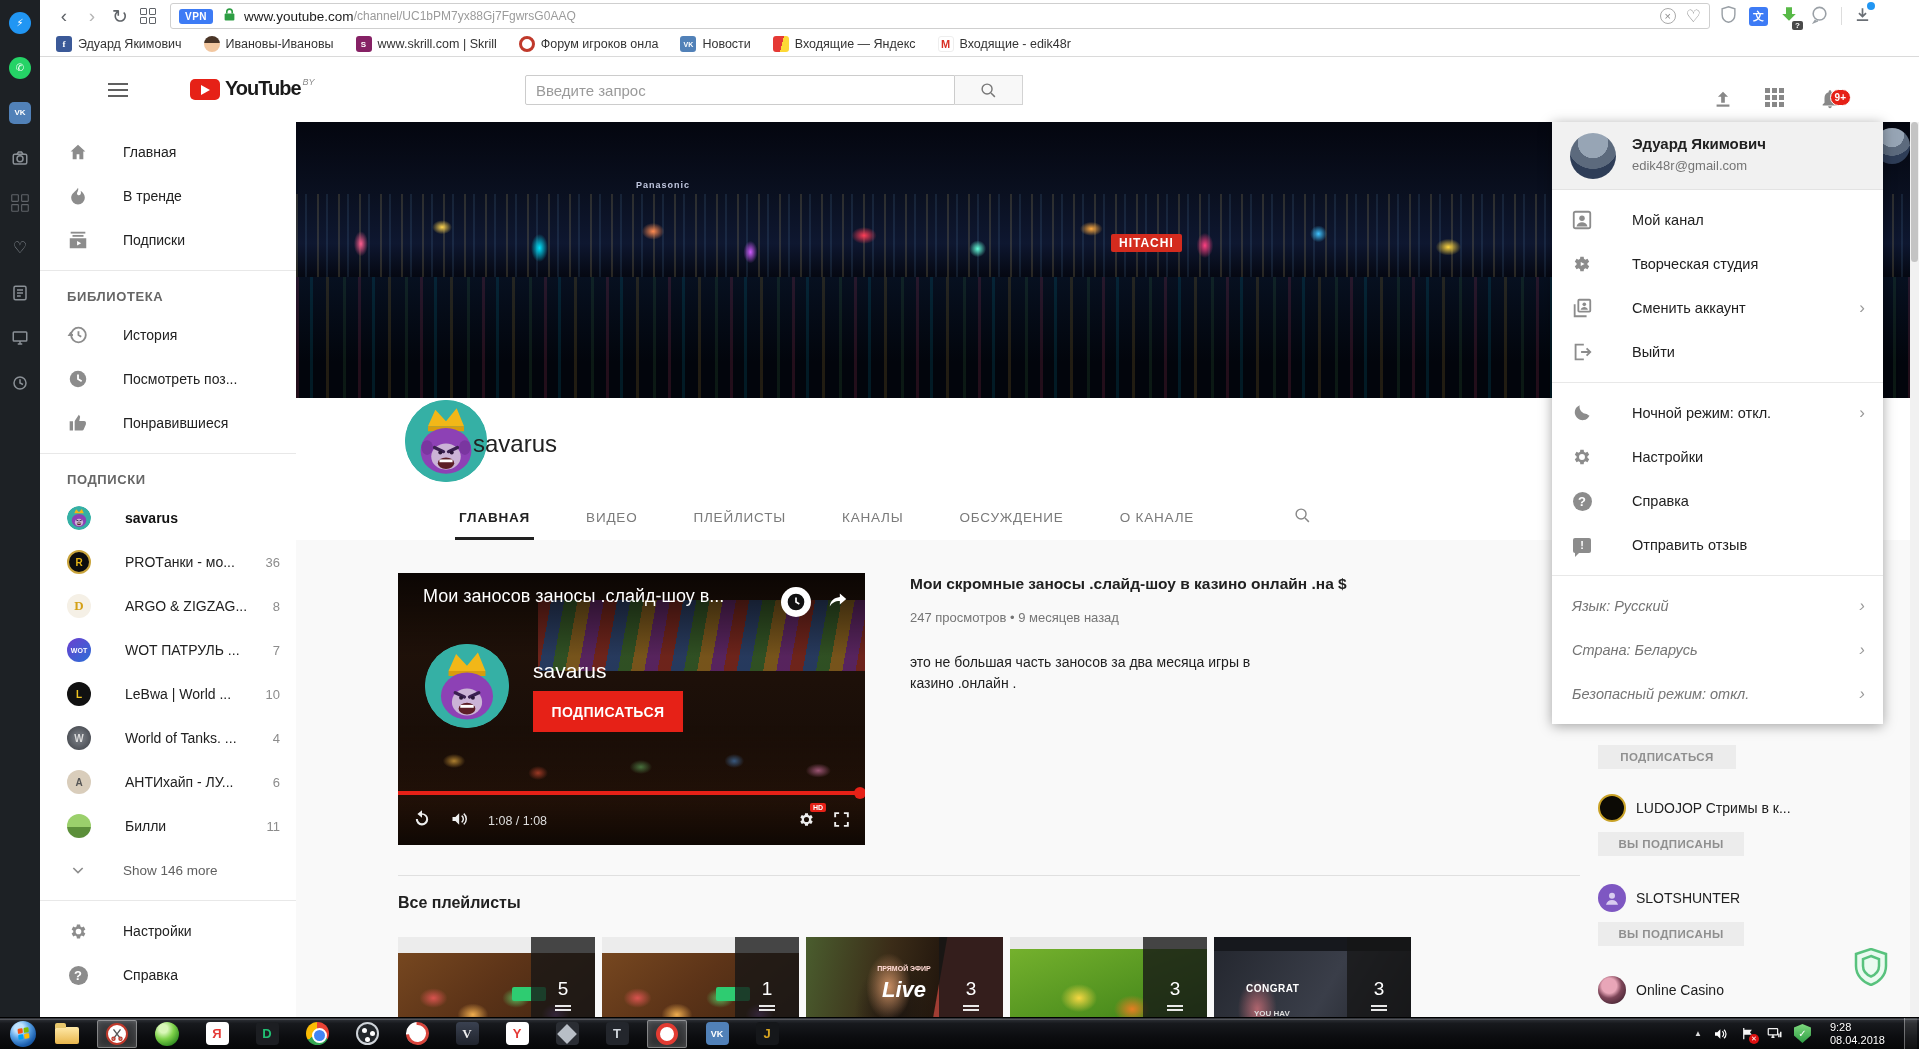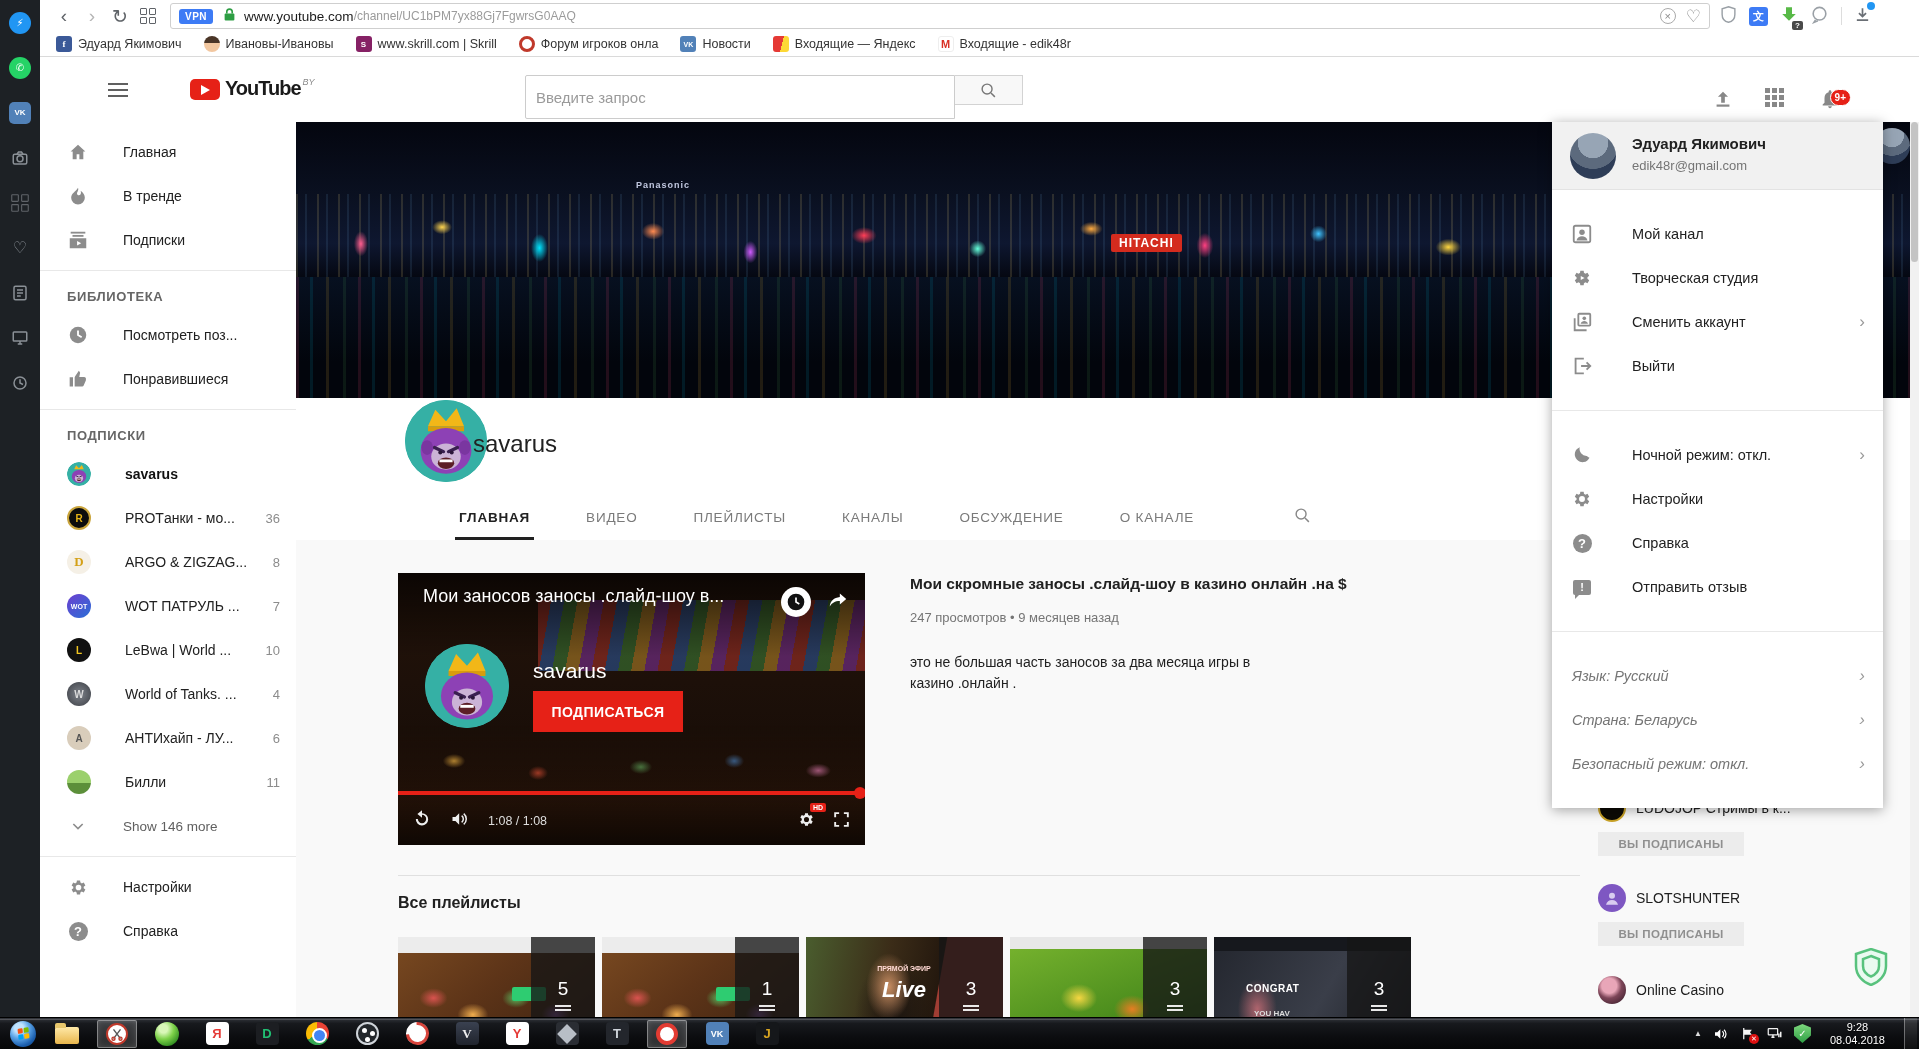--- a/index.html
+++ b/index.html
@@ -46,21 +46,21 @@
 
   
   .yt-header { position:absolute; left:40px; top:57px; right:0; height:65px; background:#fff; z-index:20; }
   .hamburger { position:absolute; left:68px; top:26px; width:20px; height:14px; display:flex; flex-direction:column; justify-content:space-between; cursor:pointer; }
   .hamburger div { height:2px; background:#606060; }
   .yt-logo { position:absolute; left:150px; top:20px; display:flex; align-items:flex-start; cursor:pointer;text-align:center; }
   .yt-play { width:30px; height:21px; background:#e62117; border-radius:5px; display:flex; align-items:center; justify-content:center; margin-top:2px; }
   .yt-play div { width:0; height:0; border-left:9px solid #fff; border-top:5.5px solid transparent; border-bottom:5.5px solid transparent; }
   .yt-word { font-size:20px; font-weight:bold; color:#1a1a1a; letter-spacing:-1px; margin-left:5px; font-family:"Liberation Sans",sans-serif; }
   .yt-sup { font-size:9px; color:#8a8a8a; margin-left:2px;font-style:italic; }
-  .search-box { position:absolute; left:485px; top:18px; width:430px; height:44px; border:1px solid #cccccc; border-radius:2px 0 0 2px; display:flex; align-items:center; padding-left:10px; background:#fff; }
+  .search-box { position:absolute; left:485px; top:18px; width:430px; height:30px; border:1px solid #cccccc; border-radius:2px 0 0 2px; display:flex; align-items:center; padding-left:10px; background:#fff; }
   .search-box input { border:none; outline:none; font-size:15px; width:100%; color:#111; background:transparent; font-family:inherit; }
   .search-box input::placeholder { color:#9a9a9a; }
   .search-btn { position:absolute; left:915px; top:18px; width:68px; height:30px; background:#f8f8f8; border:1px solid #d3d3d3; border-left:none; display:flex; align-items:center; justify-content:center; cursor:pointer; }
   .hdr-ic { position:absolute; top:31px; cursor:pointer; color:#888888; }
   .bell-wrap { position:relative; }
   .bell-badge { position:absolute; top:-7px; right:-10px; background:#e62117; color:#fff; font-size:10px; font-weight:bold; border-radius:9px; padding:2px 4px; border:1px solid #fff; }
   .hdr-avatar { position:absolute; left:1834px; top:71px; width:36px; height:36px; border-radius:50%;
     background:radial-gradient(circle at 50% 20%, #97a5b5 0 35%, #5c6a7d 36% 60%, #2e3d57 61%); cursor:pointer; }
 
   
@@ -193,21 +193,21 @@
   .rc-name { font-size:14px; color:#212121; white-space:nowrap; }
   .rc-av { width:28px; height:28px; border-radius:50%; display:flex; align-items:center; justify-content:center; font-size:10px; font-weight:bold; }
 
   
   .acct-menu { position:absolute; left:1552px; top:122px; width:331px; background:#fff; box-shadow:0 2px 12px rgba(0,0,0,.35); z-index:60; }
   .am-header { background:#f1f1f1; height:68px; position:relative; border-bottom:1px solid #e3e3e3; }
   .am-avatar { position:absolute; left:18px; top:11px; width:46px; height:46px; border-radius:50%;
     background:radial-gradient(circle at 50% 22%, #97a5b5 0 35%, #5c6a7d 36% 60%, #2e3d57 61%); }
   .am-name { position:absolute; left:80px; top:13px; font-size:15px; font-weight:bold; color:#212121; }
   .am-email { position:absolute; left:80px; top:36px; font-size:13px; color:#757575; }
-  .am-section { padding:22px 0; border-bottom:1px solid #e8e8e8; }
+  .am-section { padding:8px 0; border-bottom:1px solid #e8e8e8; }
   .am-section:last-child { border-bottom:none;font-style:italic; }
   .menu-row { height:44px; display:flex; align-items:center; padding:0 18px; cursor:pointer; }
   .m-icn { width:24px; height:24px; color:#8c8c8c; display:flex; align-items:center; justify-content:center; flex:none; }
   .m-label { margin-left:38px; font-size:14.5px; color:#212121; }
   .m-label.plain { margin-left:2px; color:#757575; }
   .m-chev { margin-left:auto; color:#999; font-size:17px; }
   .qm-circle { width:19px; height:19px; border-radius:50%; background:#8c8c8c; color:#fff; font-size:13px; font-weight:bold; display:flex; align-items:center; justify-content:center; }
   .fb-rect { width:18px; height:15px; border-radius:2px; background:#8c8c8c; color:#fff; font-size:11px; font-weight:bold; display:flex; align-items:center; justify-content:center; position:relative; }
   .fb-rect::after { content:""; position:absolute; left:2px; bottom:-4px; border-left:5px solid #8c8c8c; border-bottom:5px solid transparent; }
 
@@ -232,21 +232,21 @@
   .green-orb { width:24px; height:24px; border-radius:50%; background:radial-gradient(circle at 35% 28%, #d9f7b8 0 18%, #7ed24a 45%, #2e8b1f 80%); }
   .chrome-ic { position:relative; width:23px; height:23px; border-radius:50%; background:conic-gradient(#ea4335 0 33%, #34a853 33% 66%, #fbbc05 66% 100%); }
   .chrome-ic::after { content:""; position:absolute; left:6px; top:6px; width:11px; height:11px; border-radius:50%; background:#4285f4; border:2.5px solid #fff; }
   .obs-ic { width:23px; height:23px; border-radius:50%; background:#23272b; border:2px solid #cfd4d9; position:relative; }
   .obs-ic::after { content:""; position:absolute; left:4px; top:4px; width:5px; height:5px; border-radius:50%; background:#fff; box-shadow:8px 3px 0 #fff, 3px 9px 0 #fff; }
   .trend-ic { width:23px; height:23px; border-radius:50%; background:#fff; border:3px solid #d8453c; border-left-color:transparent; transform:rotate(40deg); }
   .diamond { width:14px; height:14px; background:#b8bec6; transform:rotate(45deg); }
   .opera-ic { width:22px; height:22px; border-radius:50%; border:4px solid #e23b32; background:#fff; }
   .tray { margin-left:auto; display:flex; align-items:center; gap:11px; padding-right:2px; color:#fff; }
   .tray-ic { cursor:pointer; display:flex; align-items:center; justify-content:center; }
-  .tb-clock { text-align:center; font-size:11px; line-height:13px; color:#fff; text-shadow:0 1px 1px #000; padding:0 8px; cursor:pointer; }
+  .tb-clock { text-align:left; font-size:11px; line-height:13px; color:#fff; text-shadow:0 1px 1px #000; padding:0 8px; cursor:pointer; }
   .show-desk { width:13px; height:32px; border-left:1px solid rgba(255,255,255,.35); background:linear-gradient(rgba(255,255,255,.12),rgba(255,255,255,.03)); cursor:pointer; }
   .flag-ic { position:relative; }
   .flag-x { position:absolute; right:-4px; bottom:-3px; width:10px; height:10px; border-radius:50%; background:#d11; color:#fff; font-size:7px; font-weight:bold; display:flex; align-items:center; justify-content:center; }
   .shield-g { width:17px; height:19px; background:linear-gradient(#7dd87d,#2e9e44); clip-path:polygon(50% 0, 100% 18%, 100% 60%, 50% 100%, 0 60%, 0 18%); display:flex; align-items:center; justify-content:center; color:#fff; font-size:10px; font-weight:bold; }
 
   .scrollbar { position:absolute; right:0; top:122px; width:9px; bottom:32px; background:#f1f1f1; z-index:55; }
   .scroll-thumb { position:absolute; left:1px; right:1px; top:0; height:140px; background:#c4c4c4; border-radius:4px; }
 </style>
 </head>
 <body>
@@ -449,20 +449,29 @@
               <rect x="4" y="3" width="16" height="2"></rect>
               <rect x="6" y="6.5" width="12" height="2"></rect>
               <path d="M3 10h18v11H3zm8 3v5l4.5-2.5z"></path>
             </svg>
           </span>
         <span class="g-label">Подписки</span>
       </div>
     </div>
     <div class="g-section">
       <div class="g-header">БИБЛИОТЕКА</div>
+      <div class="g-item">
+        <span class="g-icn">
+            <svg width="22" height="22" viewBox="0 0 24 24" fill="none" stroke="#8c8c8c" stroke-width="2">
+              <circle cx="12.5" cy="12" r="8"></circle>
+              <path d="M12.5 8v4l3 2M4.5 9l-2 3h4" fill="none"></path>
+            </svg>
+          </span>
+        <span class="g-label">История</span>
+      </div>
       <div class="g-item">
         <span class="g-icn">
             <svg width="22" height="22" viewBox="0 0 24 24">
               <circle cx="12" cy="12" r="9" fill="#8c8c8c"></circle>
               <path d="M12 7v5l4 2.5" stroke="#fff" stroke-width="2" fill="none"></path>
             </svg>
           </span>
         <span class="g-label">Посмотреть поз...</span>
       </div>
       <div class="g-item">

